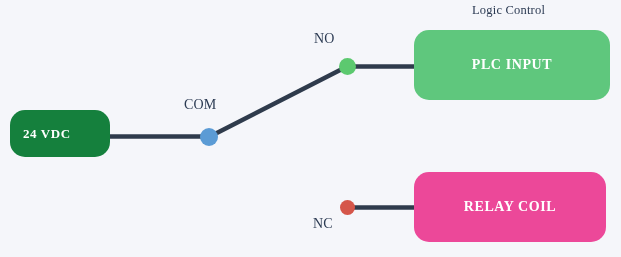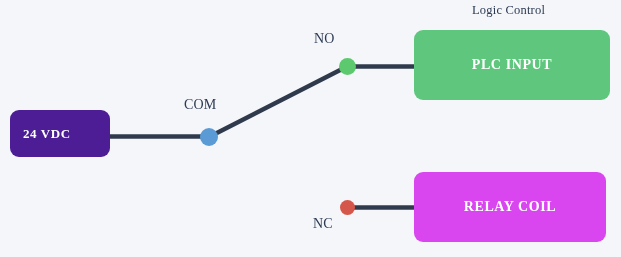--- a/index.html
+++ b/index.html
@@ -60,56 +60,56 @@
     color: #2b3a52;
     white-space: nowrap;
     letter-spacing: 0.2px;
   }
   .label-com { left: 184px; top: 97px; }
   .label-no  { left: 314px; top: 31px; }
   .label-nc  { left: 313px; top: 216px; }
 
   .block {
     position: absolute;
-    border-radius: 9px;
+    border-radius: 15px;
     display: flex;
     align-items: center;
     box-sizing: border-box;
   }
   .block-text {
     font-family: "Liberation Serif", "DejaVu Serif", serif;
     font-weight: bold;
     color: #ffffff;
     font-size: 14px;
     letter-spacing: 0.6px;
     white-space: nowrap;
   }
   .block-source {
     left: 10px;
     top: 110px;
     width: 100px;
     height: 47px;
-    background: #4c1d95;
+    background: #15803d;
     padding-left: 13px;
   }
   .block-source .block-text { font-size: 13px; }
   .block-plc {
     left: 414px;
     top: 30px;
     width: 196px;
     height: 70px;
     background: #5fc77d;
     justify-content: center;
   }
   .block-relay {
     left: 414px;
     top: 172px;
     width: 192px;
     height: 70px;
-    background: #d946ef;
+    background: #ec4899;
     justify-content: center;
   }
   .block-caption {
     position: absolute;
     font-family: "Liberation Serif", "DejaVu Serif", serif;
     font-size: 12.5px;
     color: #2b3a52;
     white-space: nowrap;
     letter-spacing: 0.2px;
   }

